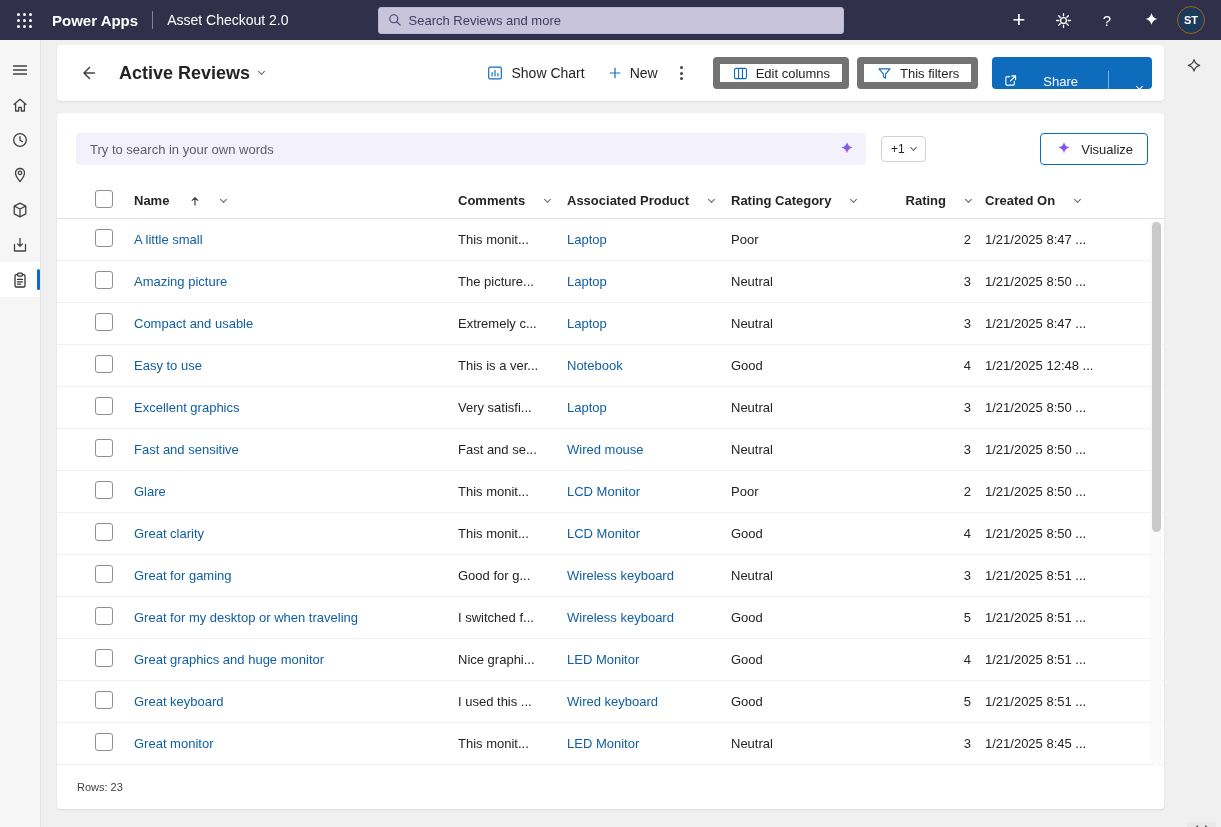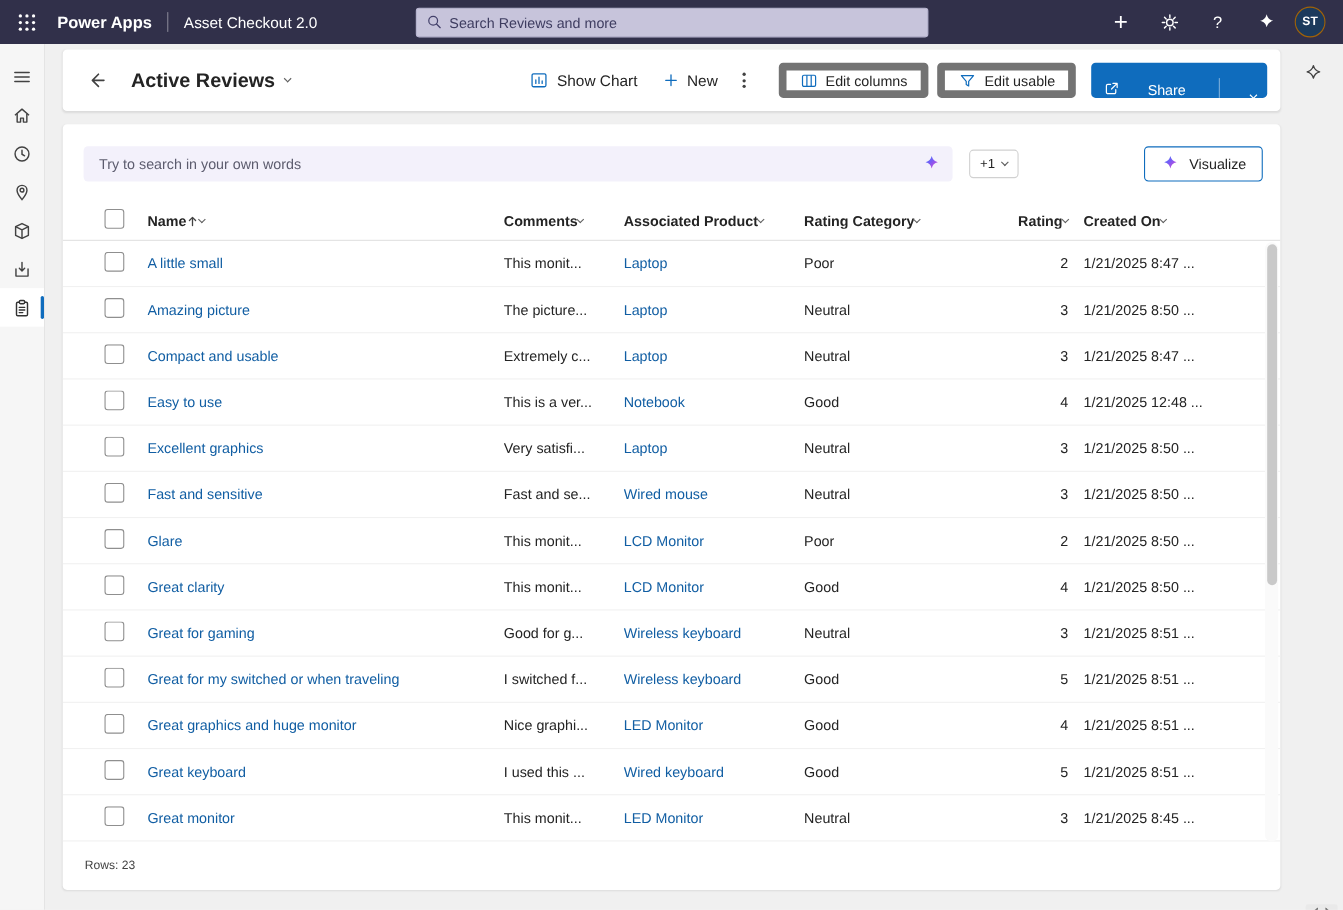--- a/index.html
+++ b/index.html
@@ -57,21 +57,21 @@
   .nl-search{position:relative;width:790px;height:32px;flex:none;}
   .nl-search input{width:100%;height:100%;background:#f3f1fb;border:none;border-radius:4px;padding:0 36px 0 14px;font-size:13px;color:#242424;outline:none;}
   .nl-search input::placeholder{color:#5c5c6e;}
   .nl-sparkle{position:absolute;right:10px;top:7px;}
   .chip{display:flex;align-items:center;gap:6px;height:26px;padding:0 9px;margin-left:15px;background:#fff;border:1px solid #d1d1d1;border-radius:4px;font-size:12px;color:#242424;}
   .visualize-btn{display:flex;align-items:center;gap:8px;height:32px;padding:0 14px;background:#fff;border:1px solid var(--brand);border-radius:4px;font-size:13px;color:#242424;}
   .spacer{flex:1;}
 
   .thead,.trow{display:grid;grid-template-columns:57px 324px 109px 164px 150px 104px 150px;align-items:center;padding:0 20px;}
   .thead{height:36px;border-bottom:1px solid #e1e1e1;font-weight:700;font-size:13px;color:#242424;}
-  .th{display:flex;align-items:center;gap:0;cursor:pointer;}
+  .th{display:flex;align-items:center;gap:20px;cursor:pointer;}
   .trow{height:42px;border-bottom:1px solid #f1f1f1;font-size:13px;}
   .checkbox{width:18px;height:18px;border:1px solid #8f8f8f;border-radius:3px;background:#fff;margin-left:18px;display:inline-block;cursor:pointer;flex:none;}
   .link{color:var(--link);text-decoration:none;cursor:pointer;}
   .cell{white-space:nowrap;overflow:hidden;text-overflow:ellipsis;}
   .c-name{padding-right:12px;}
   .c-rating{display:flex;justify-content:flex-end;padding-right:14px;}
   .tfoot{height:44px;display:flex;align-items:center;padding:0 20px;font-size:11px;color:#424242;}
   .vscroll{position:absolute;top:107px;right:2px;width:12px;height:545px;background:#fafafa;border-radius:6px;}
   .vthumb{width:9px;height:310px;margin:2px auto 0;background:#c9c9c9;border-radius:5px;cursor:pointer;}
 
@@ -258,21 +258,21 @@
                 <rect x="3" y="4" width="14" height="12" rx="1.5"></rect>
                 <path d="M7.7 4v12M12.3 4v12"></path>
               </g>
             </svg>
           <span>Edit columns</span>
         </button>
         <button class="outline-btn">
           <svg width="17" height="17" viewBox="0 0 20 20">
               <path d="M3.5 4.5h13l-5.2 6v5l-2.6-1.7v-3.3z" fill="none" stroke="#0f6cbd" stroke-width="1.3" stroke-linejoin="round"></path>
             </svg>
-          <span>Edit usable</span>
+          <span>This filters</span>
         </button>
         <button class="primary-btn">
           <svg width="17" height="17" viewBox="0 0 20 20">
               <g fill="none" stroke="#fff" stroke-width="1.3" stroke-linecap="round" stroke-linejoin="round">
                 <path d="M9 5.5H6A1.5 1.5 0 004.5 7v7A1.5 1.5 0 006 15.5h7a1.5 1.5 0 001.5-1.5v-3"></path>
                 <path d="M11.5 4.5H16V9M15.5 5L10 10.5"></path>
               </g>
             </svg>
           <span>Share</span>
           <span class="split-divider"></span>
@@ -472,21 +472,21 @@
           </div>
           <div class="cell">Neutral</div>
           <div class="cell c-rating">3</div>
           <div class="cell">1/21/2025 8:51 ...</div>
         </div>
           <div class="trow">
           <div class="cell">
             <span class="checkbox"></span>
           </div>
           <div class="cell c-name">
-            <a class="link">Great for my switched or when traveling</a>
+            <a class="link">Great for my desktop or when traveling</a>
           </div>
           <div class="cell">I switched f...</div>
           <div class="cell">
             <a class="link">Wireless keyboard</a>
           </div>
           <div class="cell">Good</div>
           <div class="cell c-rating">5</div>
           <div class="cell">1/21/2025 8:51 ...</div>
         </div>
           <div class="trow">

